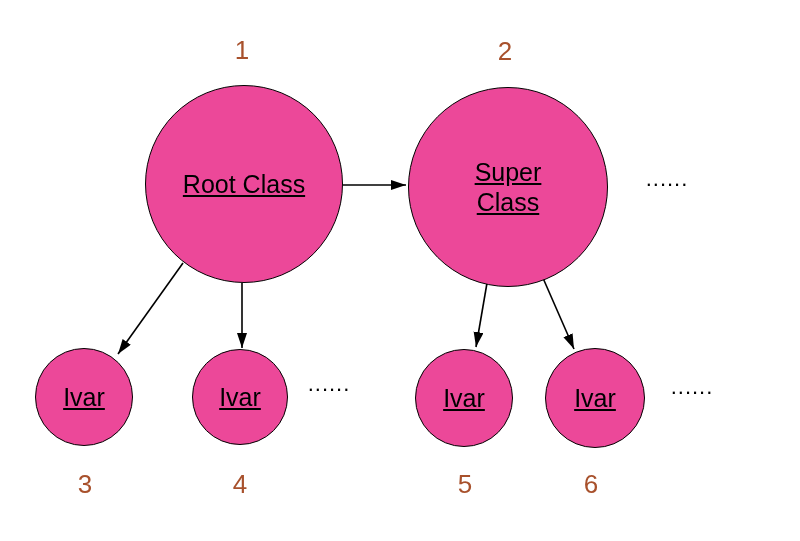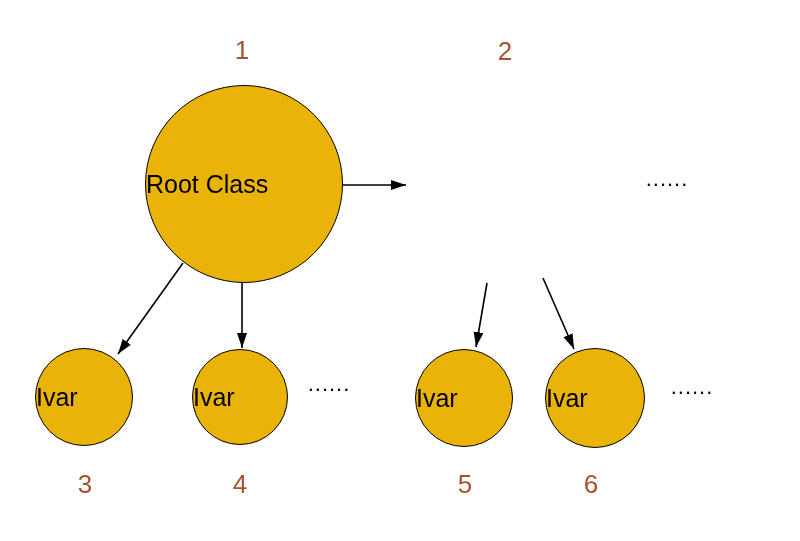--- a/index.html
+++ b/index.html
@@ -13,24 +13,26 @@
     height: 541px;
     background: #ffffff;
     overflow: hidden;
     font-family: "Liberation Sans", sans-serif;
     color: #000000;
   }
   .node {
     position: absolute;
     border: 1.6px solid #000000;
     border-radius: 50%;
-    background: #eab308;
+    background: #ec4899;
     display: flex;
     align-items: center;
+    justify-content: center;
     box-sizing: border-box;
+    text-decoration: underline;
   }
   .node .label {
     font-size: 25px;
     line-height: 30px;
     text-align: center;
     color: #000000;
   }
   .node .label.wrap {
     width: 92px; 
   }
@@ -80,20 +82,23 @@
   <div class="num" style="left: 475px; top: 36px; color: rgb(168, 81, 44);">2</div>
   <div class="num" style="left: 55px; top: 469px; color: rgb(168, 81, 44);">3</div>
   <div class="num" style="left: 210px; top: 469px; color: rgb(168, 81, 44);">4</div>
   <div class="num" style="left: 435px; top: 469px; color: rgb(168, 81, 44);">5</div>
   <div class="num" style="left: 561px; top: 469px; color: rgb(168, 81, 44);">6</div>
 
   <div class="node" style="left:145px; top:85px; width:198px; height:198px;">
     <span class="label">Root Class</span>
   </div>
 
+  <div class="node" style="left:408px; top:87px; width:200px; height:200px;">
+    <span class="label wrap">Super Class</span>
+  </div>
 
   <div class="node" style="left:35px; top:348px; width:98px; height:98px;">
     <span class="label">Ivar</span>
   </div>
 
   <div class="node" style="left:192px; top:349px; width:96px; height:96px;">
     <span class="label">Ivar</span>
   </div>
 
   <div class="node" style="left:415px; top:349px; width:98px; height:98px;">

